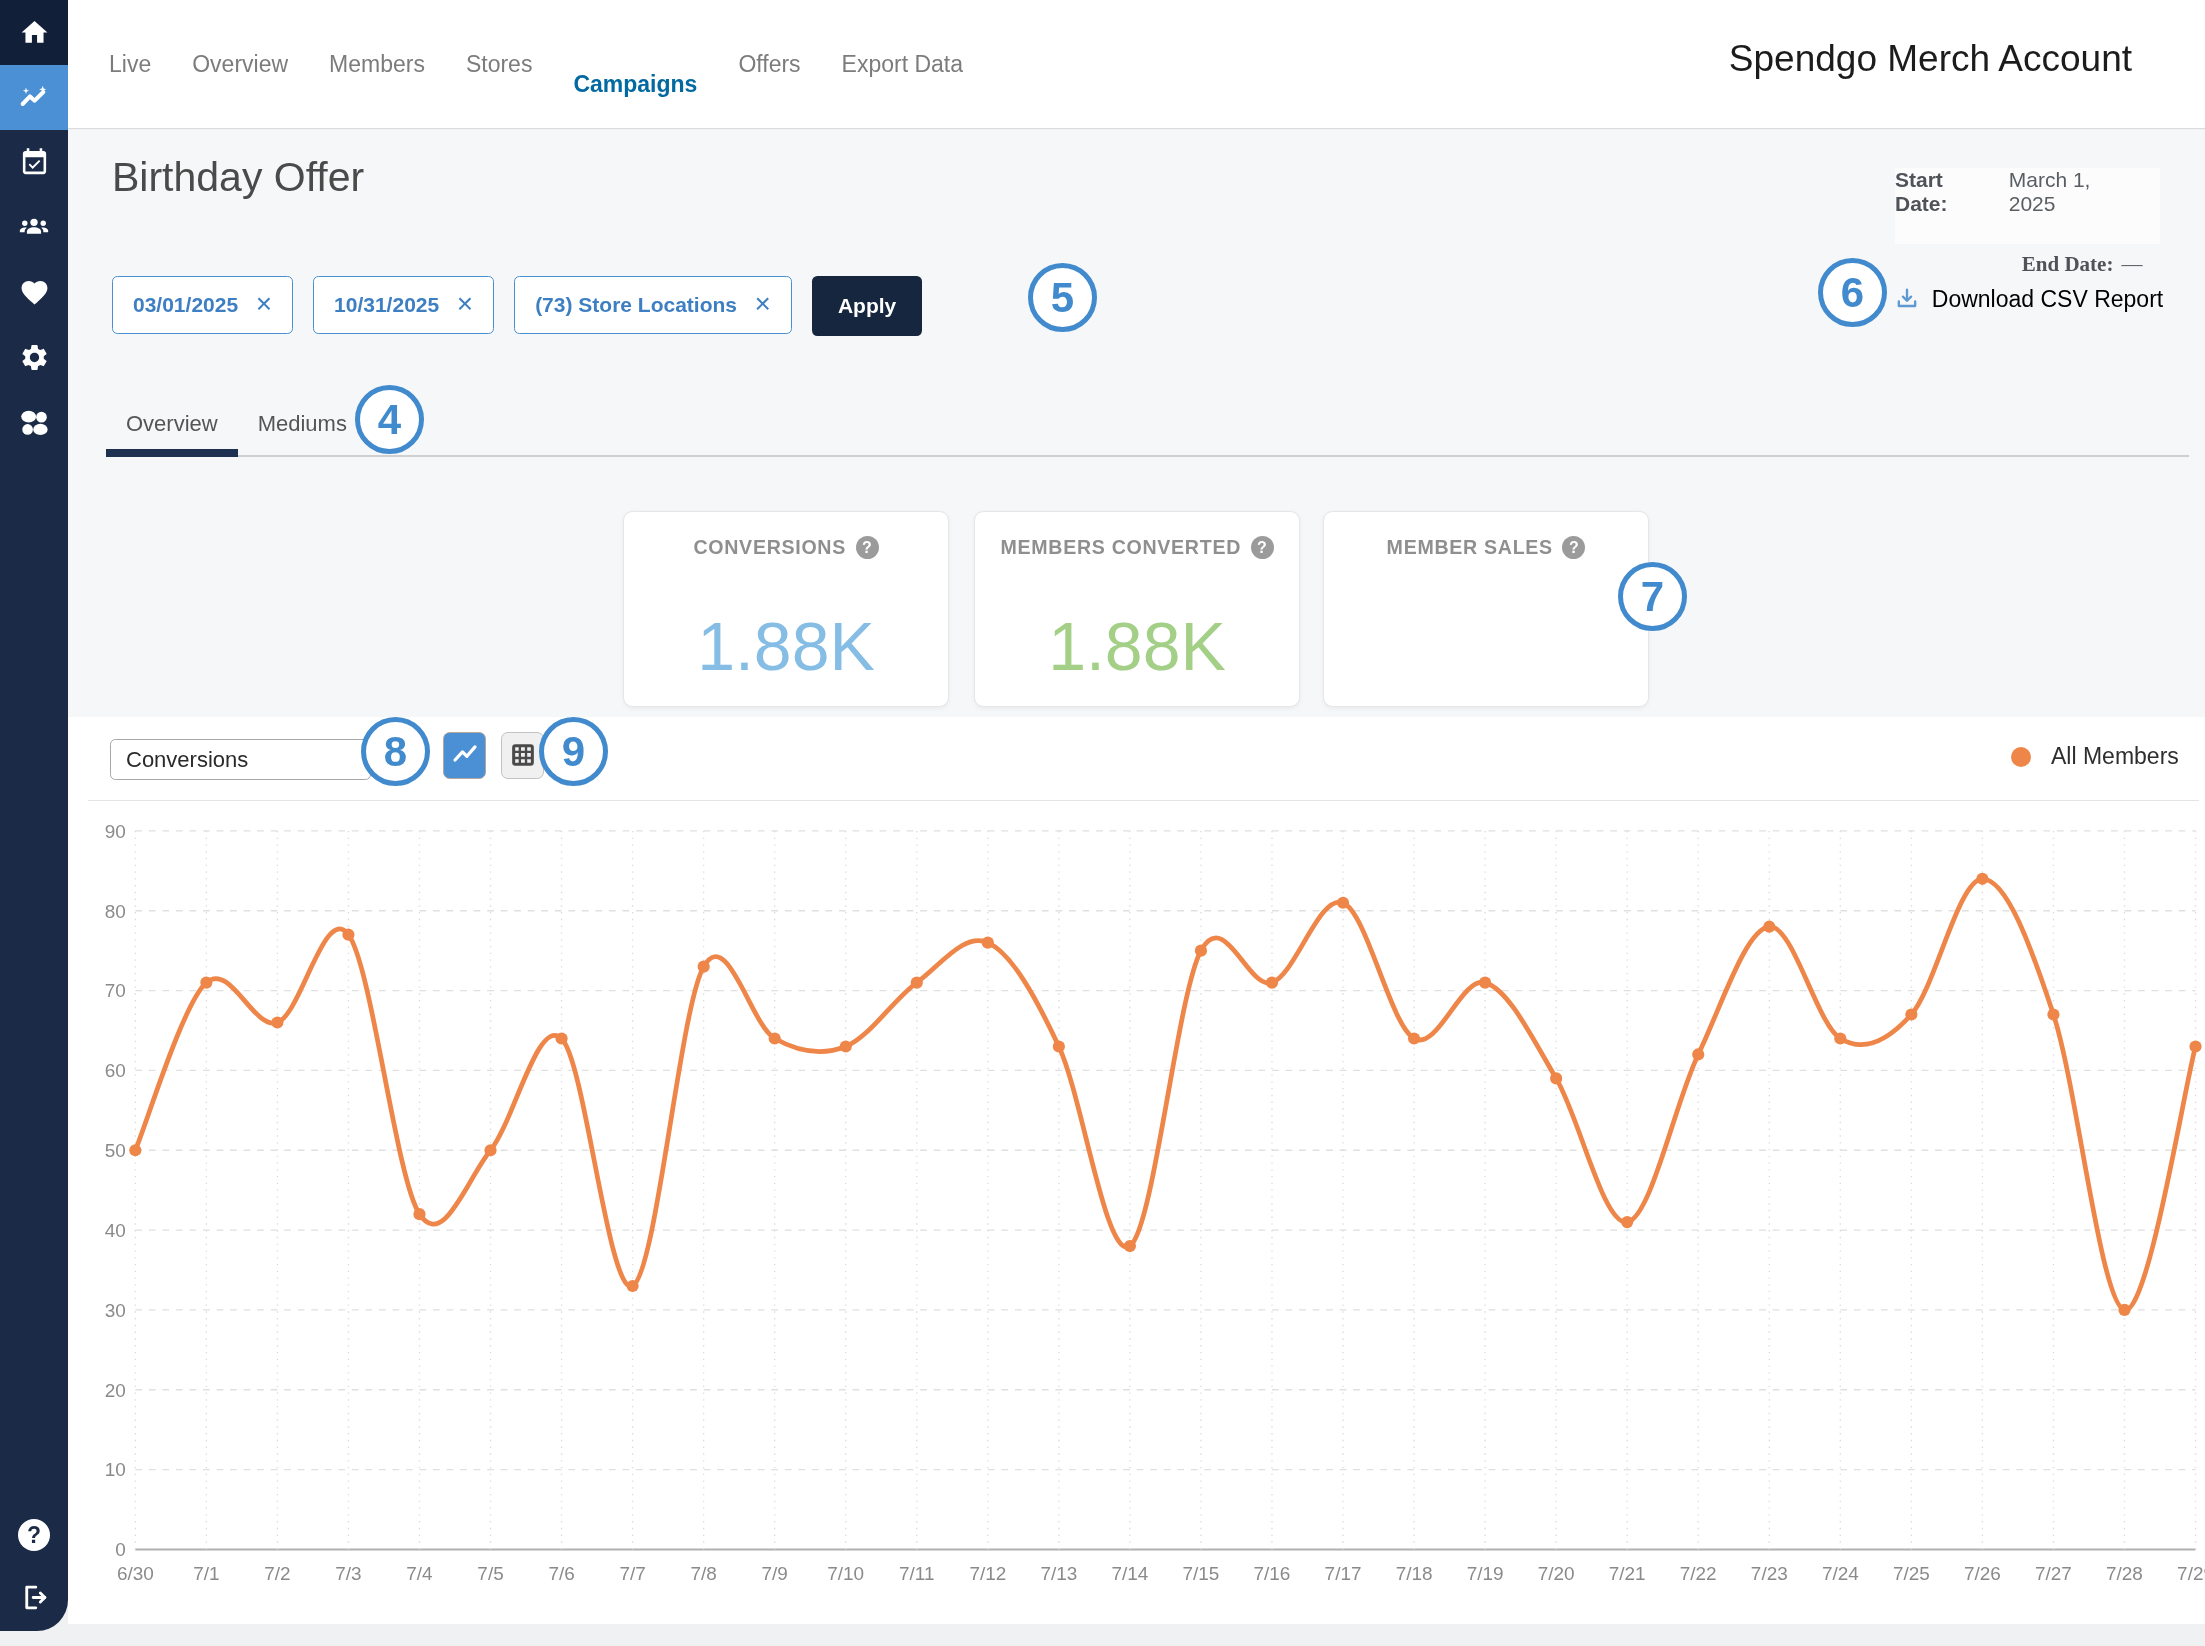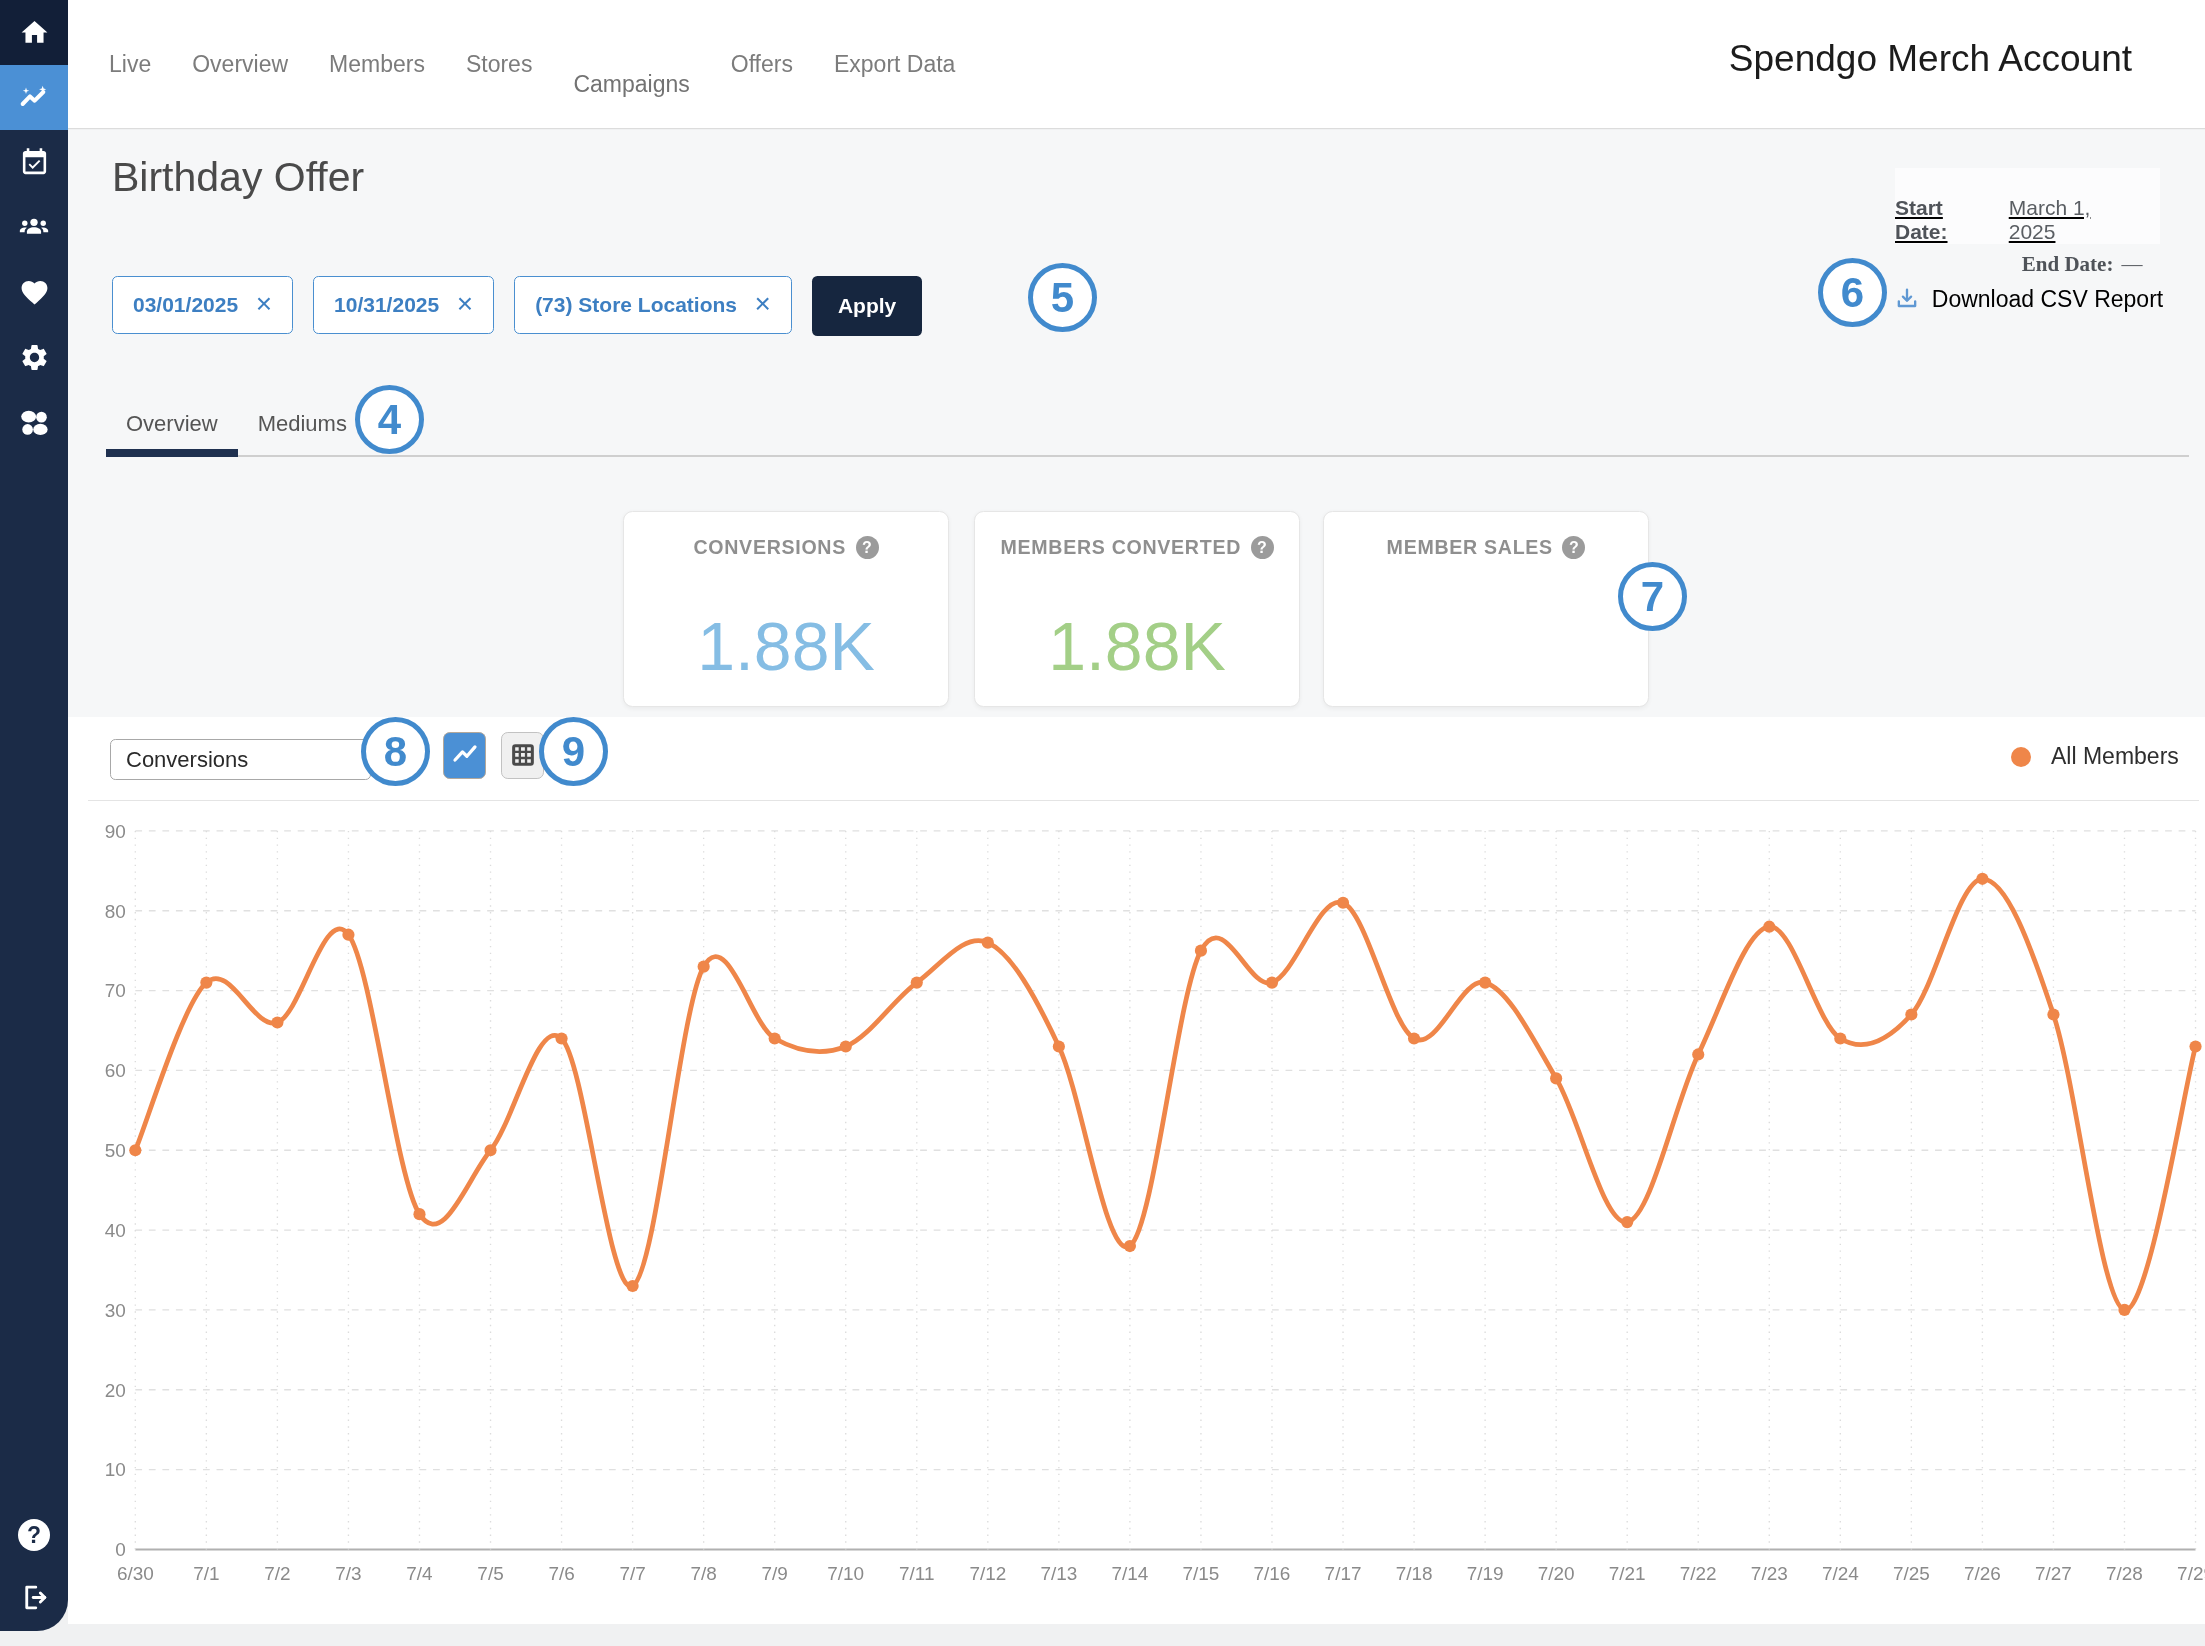--- a/index.html
+++ b/index.html
@@ -15,30 +15,30 @@
   .side-item svg { display:block; }
   .side-bottom { position:absolute; left:0; width:68px; }
   .help-circle { width:32px; height:32px; background:#fff; border-radius:50%; display:flex; align-items:center;
                  justify-content:center; font-size:23px; font-weight:700; color:#1b2b47; }
 
   
   .header { position:absolute; left:68px; top:0; width:2138px; height:129px; background:#fff;
             border-bottom:1.4px solid #dcdcdc; z-index:10; }
   .topnav { position:absolute; left:41px; top:0; height:129px; display:flex; align-items:center; gap:41px; }
   .nav-item { font-size:23px; color:#7c7c7c; cursor:pointer; white-space:nowrap; }
-  .nav-item.active { color:#737373; font-weight:400;margin-top:40px; }
+  .nav-item.active { color:#0369a1; font-weight:700;margin-top:40px; }
   .account-title { position:absolute; right:74px; top:38px; font-size:37px; color:#1c1c1c;margin-left:43px; }
 
   
   .section { position:absolute; left:68px; top:130px; width:2138px; height:587px; background:#f6f7f8; }
 
   .page-title { position:absolute; left:112px; top:154px; font-size:41px; color:#4a4a4a; font-weight:400; }
 
   .date-box { position:absolute; left:1895px; top:168px; width:265px; height:76px; background:#fcfcfd;
-              display:flex; align-items:flex-end; justify-content:flex-end; padding-right:17.6px; gap:8px;text-decoration:underline; }
+              display:flex; align-items:flex-start; justify-content:flex-end; padding-right:17.6px; gap:8px; }
   .date-line { position:absolute; left:1895px; top:249px; width:265px; height:30px; display:flex;
                align-items:center; justify-content:flex-end; padding-right:17.6px; gap:8px;font-family:Liberation Serif, serif; }
   .date-label { font-size:21px; font-weight:700; color:#4f5359; }
   .date-value { font-size:21px; color:#5a5e63; }
 
   .filters { position:absolute; left:112px; top:276px; display:flex; gap:20px; align-items:flex-start; }
   .chip { height:58px; border:1.4px solid #4a8fd0; border-radius:5.4px; background:#fff; display:flex;
           align-items:center; gap:17.6px; padding:0 20px; cursor:pointer; }
   .chip-label { font-size:21px; font-weight:600; color:#3d7fc2; white-space:nowrap; }
   .chip-x { font-size:28px; color:#3d7fc2; line-height:1; margin-top:-2.7px; cursor:pointer; }

